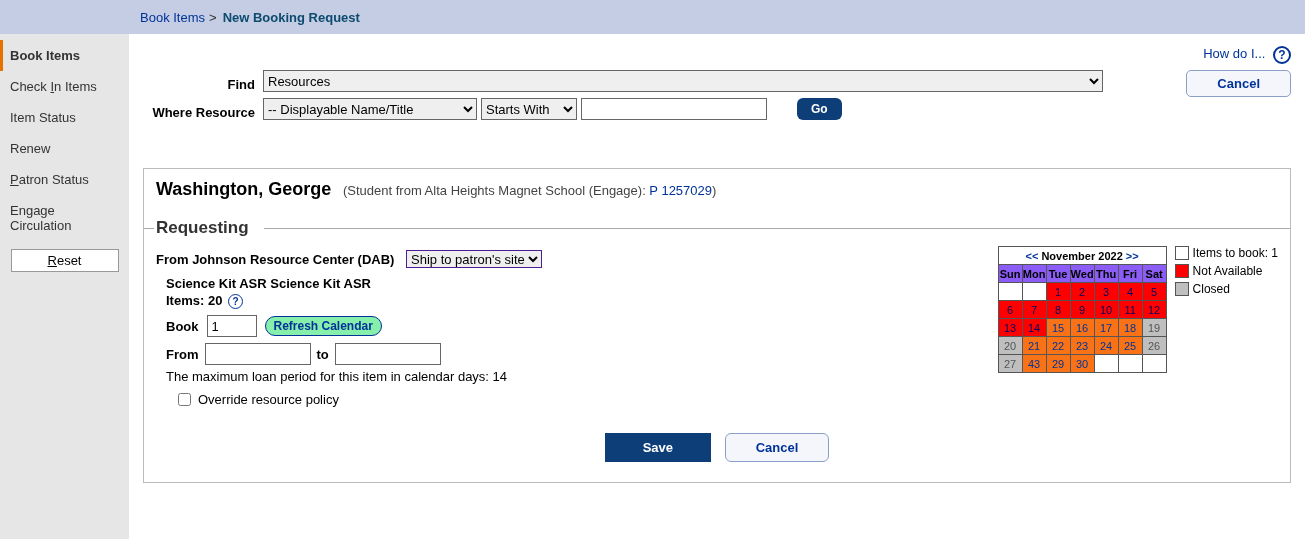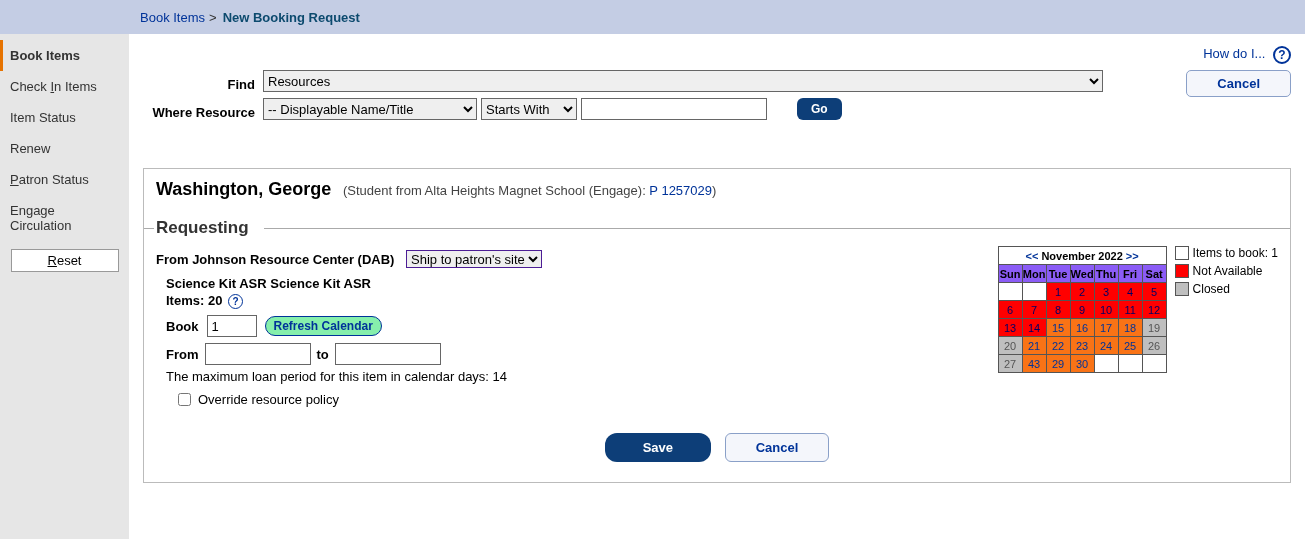--- a/index.html
+++ b/index.html
@@ -180,21 +180,21 @@
   }
   .date-row { margin: 4px 0 4px 10px; display: flex; align-items: center; gap: 6px; }
   .date-row label { font-weight: bold; }
   .loan-msg { margin: 3px 0 6px 10px; }
   .override-row { margin: 6px 0 0 18px; display: flex; align-items: center; gap: 4px; }
   .btn-row { text-align: center; margin-top: 24px; }
   .save-btn {
     background: #0d3e78;
     color: #fff;
     border: none;
-    border-radius: 12px;
+    border-radius: 0;
     padding: 7px 38px;
     font-weight: bold;
     font-size: 13px;
     cursor: pointer;
     margin-right: 10px;
   }
   .cancel-btn {
     background: #f4f6fb;
     border: 1px solid #8aa0c8;
     color: #003399;

